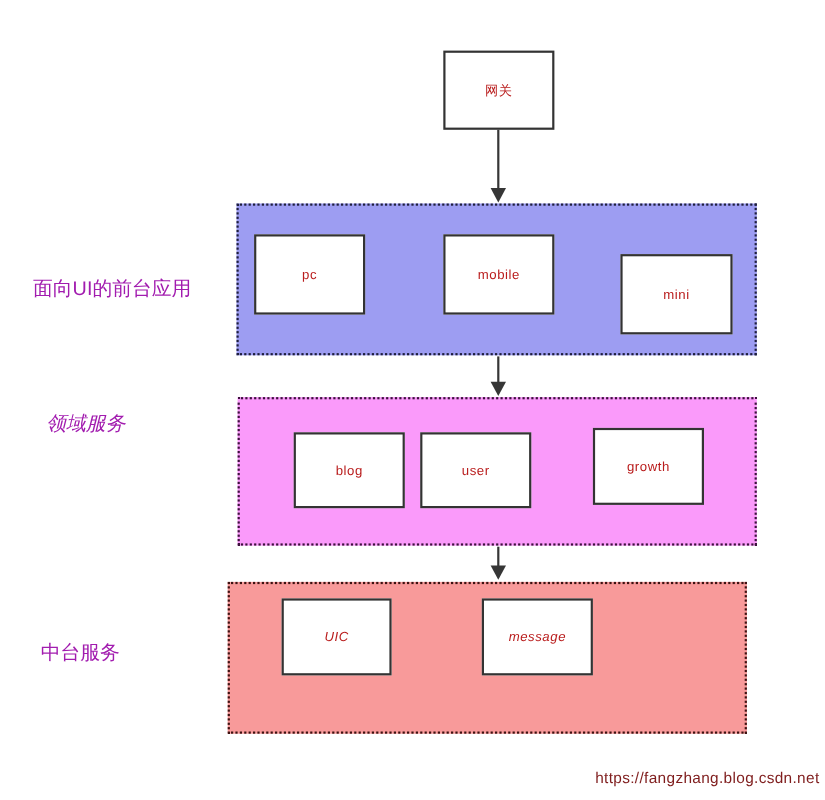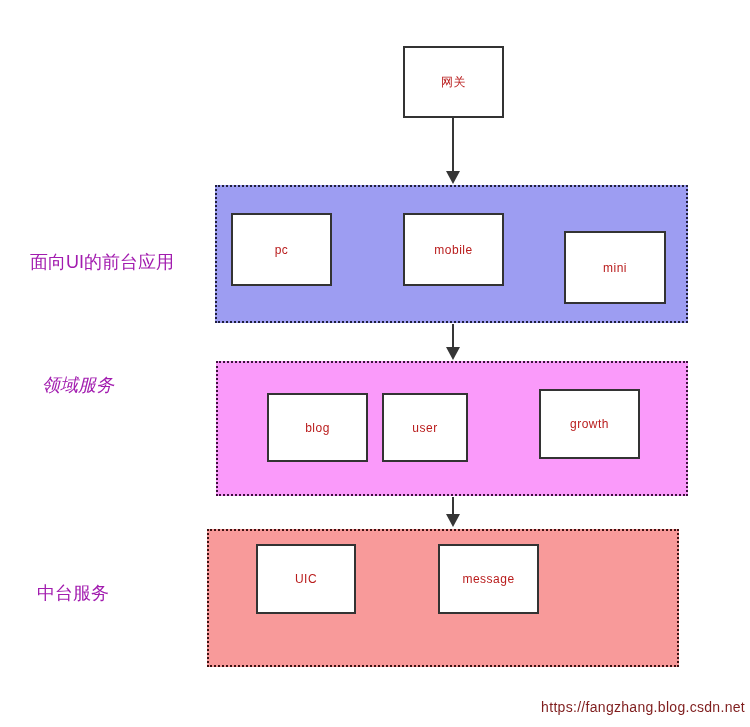--- a/index.html
+++ b/index.html
@@ -33,21 +33,21 @@
   .band-frontend { left: 215px; top: 185px; width: 473px; height: 138px; text-align: right; }
   .band-domain   { left: 216px; top: 361px; width: 472px; height: 135px; }
   .band-middle   { left: 207px; top: 529px; width: 472px; height: 138px; }
 
   
   .band-frontend .box-0 { left: 14px;  top: 26px; width: 101px; height: 73px; }
   .band-frontend .box-1 { left: 186px; top: 26px; width: 101px; height: 73px; }
   .band-frontend .box-2 { left: 347px; top: 44px; width: 102px; height: 73px; }
   
   .band-domain .box-0 { left: 13px;  top: 30px; width: 101px; height: 69px; margin-left: 36px; }
-  .band-domain .box-1 { left: 164px; top: 30px; width: 86px; height: 69px; }
+  .band-domain .box-1 { left: 164px; top: 30px; width: 101px; height: 69px; }
   .band-domain .box-2 { left: 321px; top: 26px; width: 101px; height: 70px; }
   
   .band-middle .box-0 { left: 47px;  top: 13px; width: 100px; height: 70px; }
   .band-middle .box-1 { left: 229px; top: 13px; width: 101px; height: 70px; }
 
   .vline {
     position: absolute;
     width: 2px;
     background: #363636;
   }
@@ -120,21 +120,21 @@
       <span>user</span>
     </div>
     <div class="node box-2">
       <span>growth</span>
     </div>
   </div>
 
   <div class="vline arrow3-line"></div>
   <div class="arrowhead arrow3-head"></div>
 
-  <div class="band band-middle" style="background-color: rgb(248, 154, 154); border-color: rgb(61, 18, 18);">
+  <div class="band band-middle" style="background-color: rgb(248, 154, 154); border-color: rgb(61, 18, 18); font-style: italic;">
     <div class="node box-0">
       <span>UIC</span>
     </div>
     <div class="node box-1">
       <span>message</span>
     </div>
   </div>
 
   <div class="side-label side-label-0">面向UI的前台应用</div>
   <div class="side-label side-label-1">领域服务</div>

